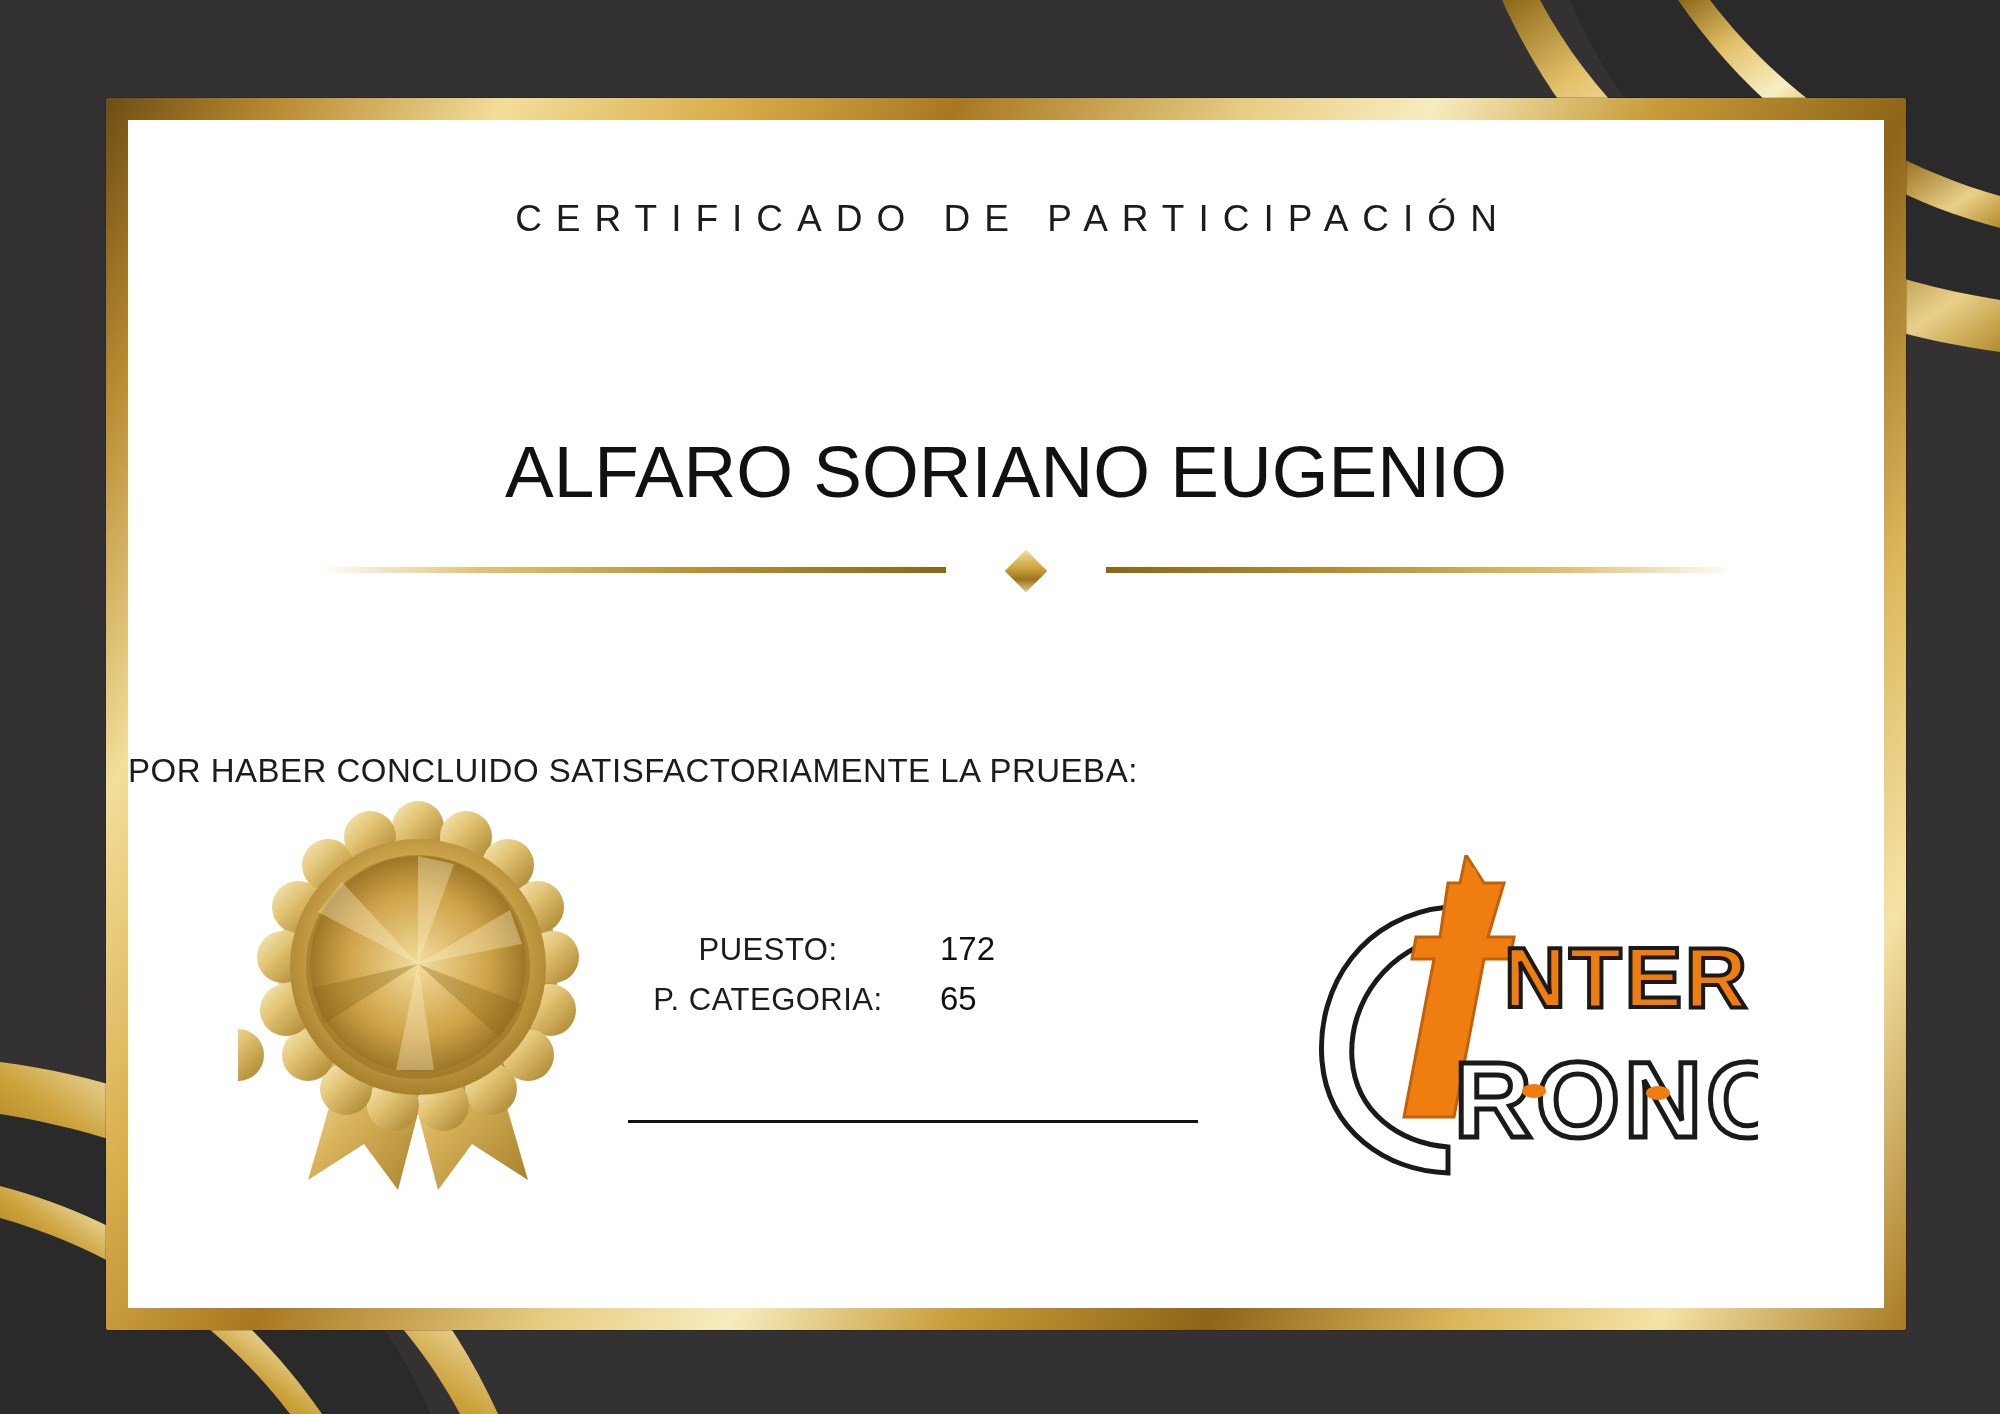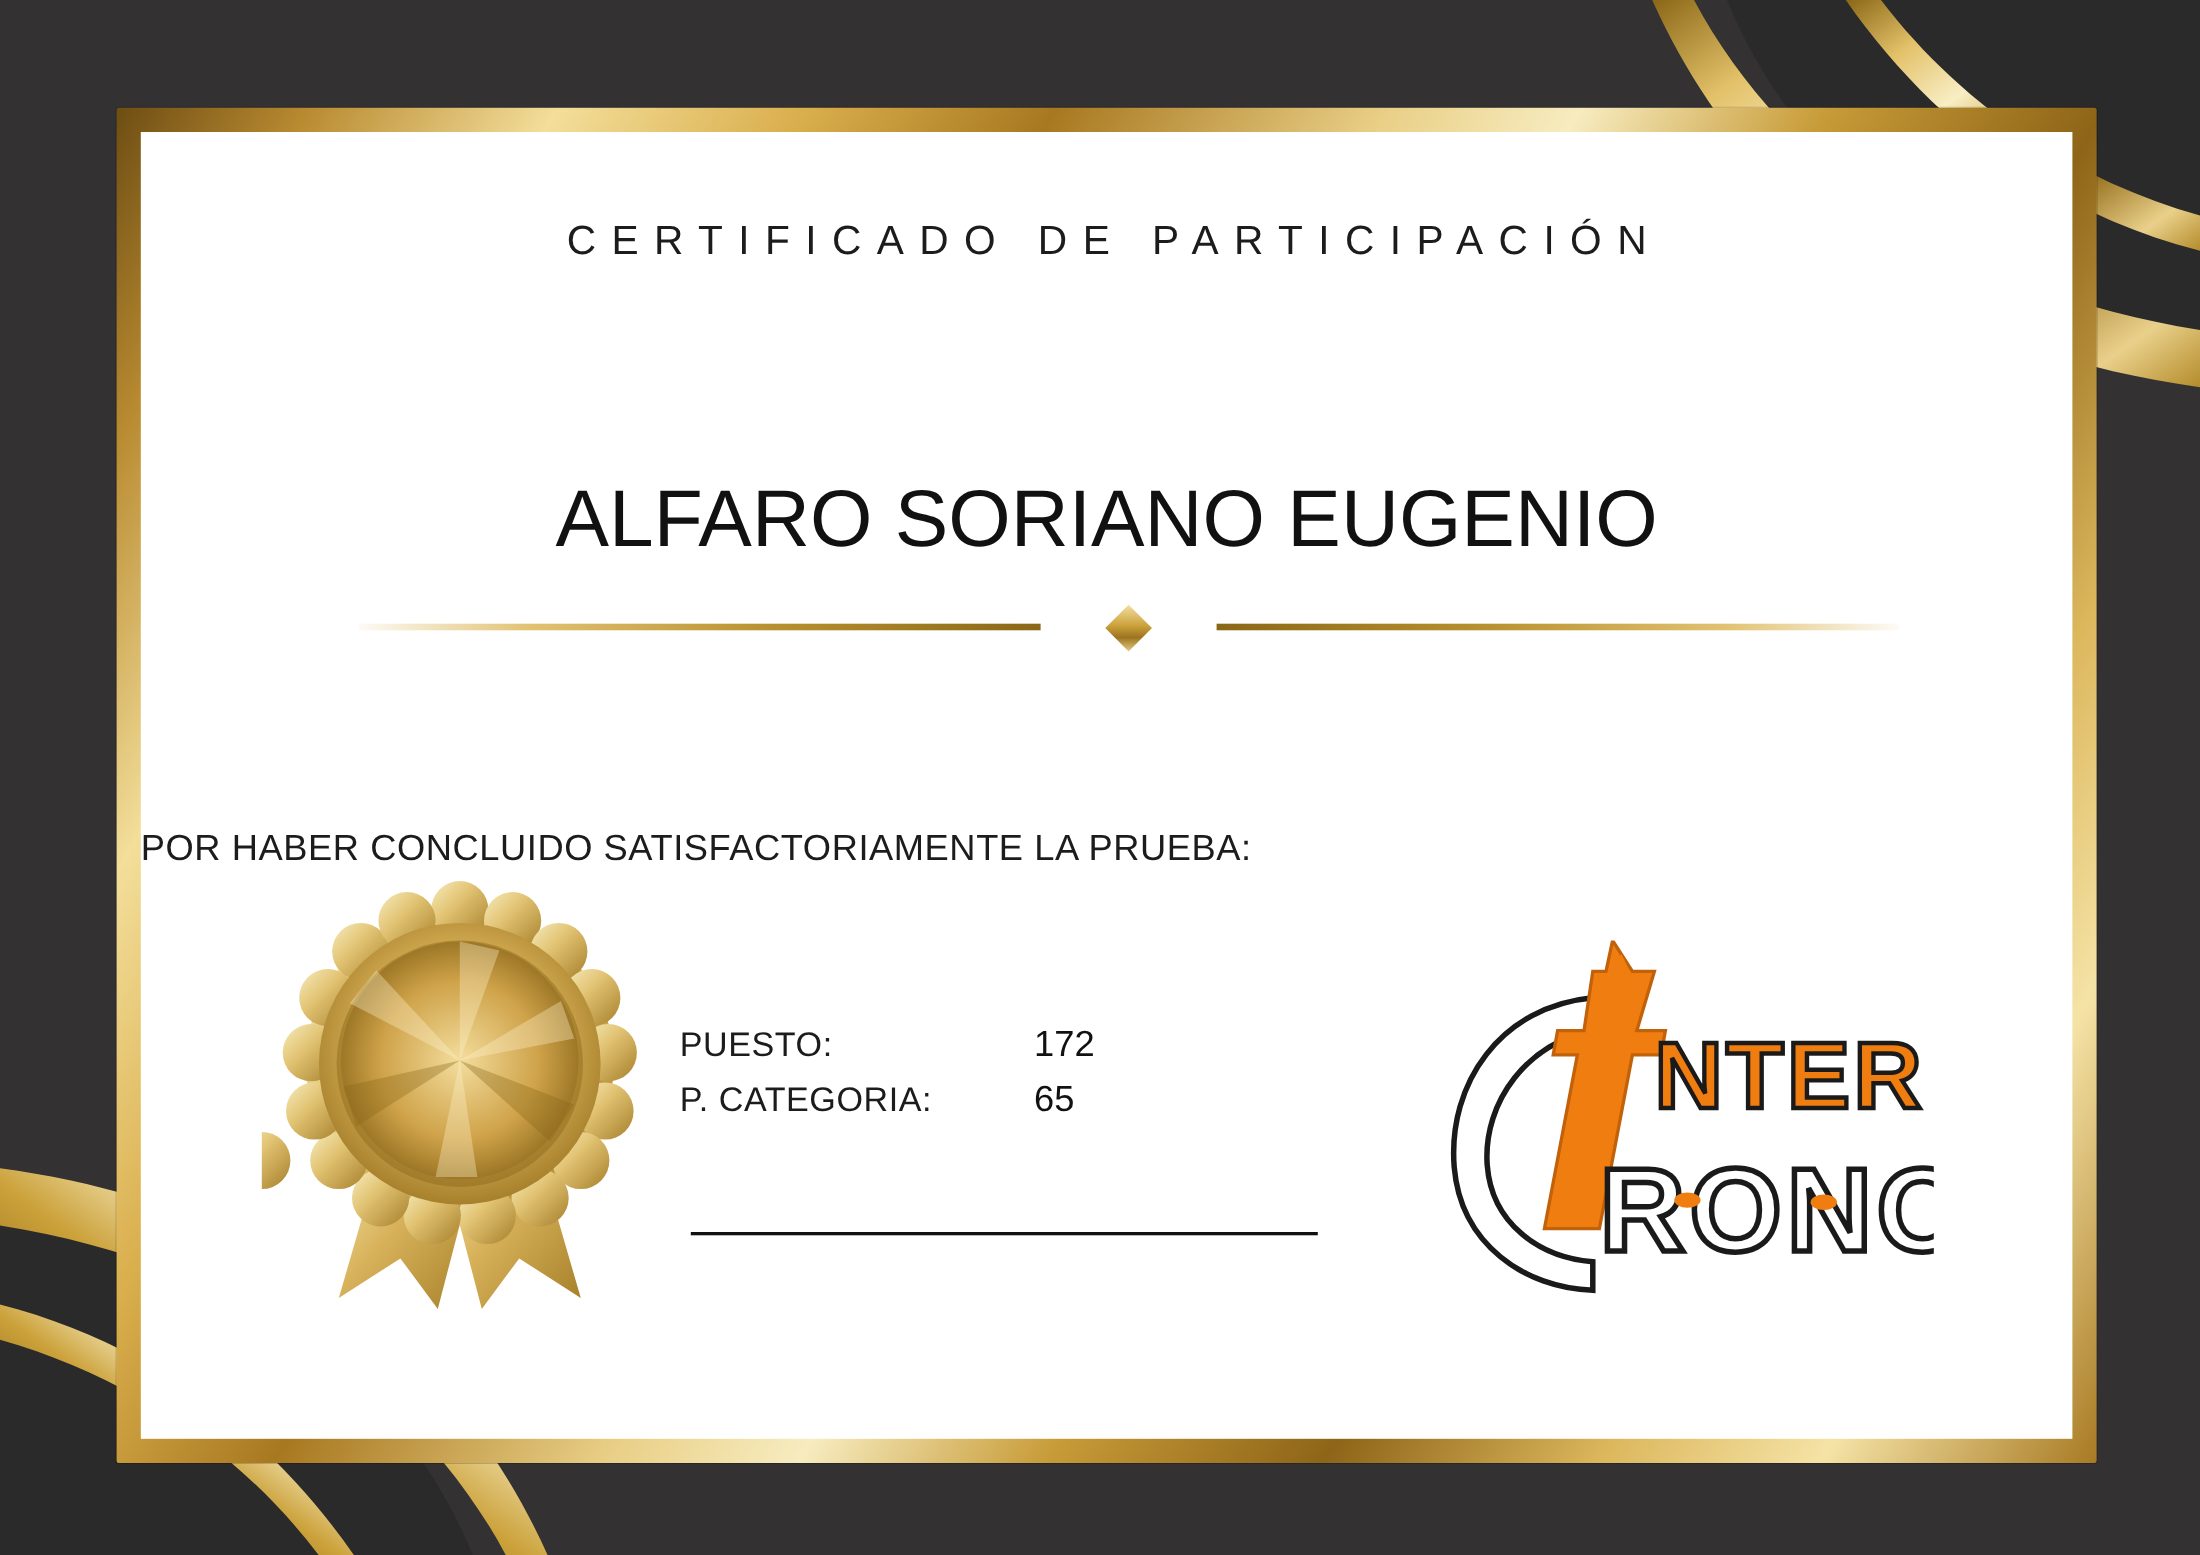--- a/index.html
+++ b/index.html
@@ -130,21 +130,21 @@
     top: 810px;
     width: 620px;
   }
   .result-row {
     display: flex;
     align-items: baseline;
     height: 50px;
   }
   .result-label {
     width: 300px;
-    text-align: left;
+    text-align: center;
     font-size: 31px;
     color: #1c1c1c;
     letter-spacing: 0.5px;
   }
   .result-value {
     padding-left: 22px;
     font-size: 33px;
     color: #111111;
   }
   .results-rule {

